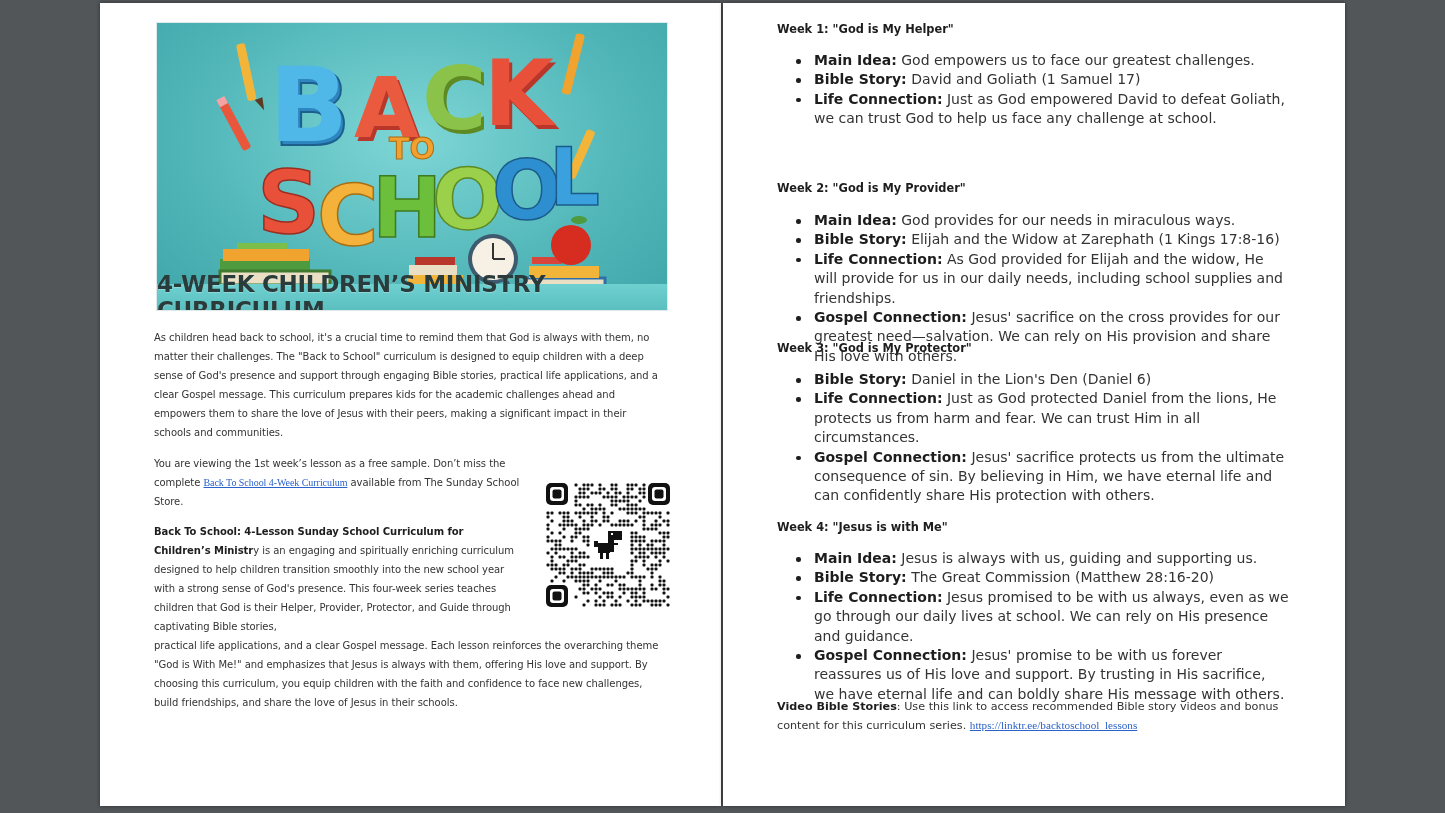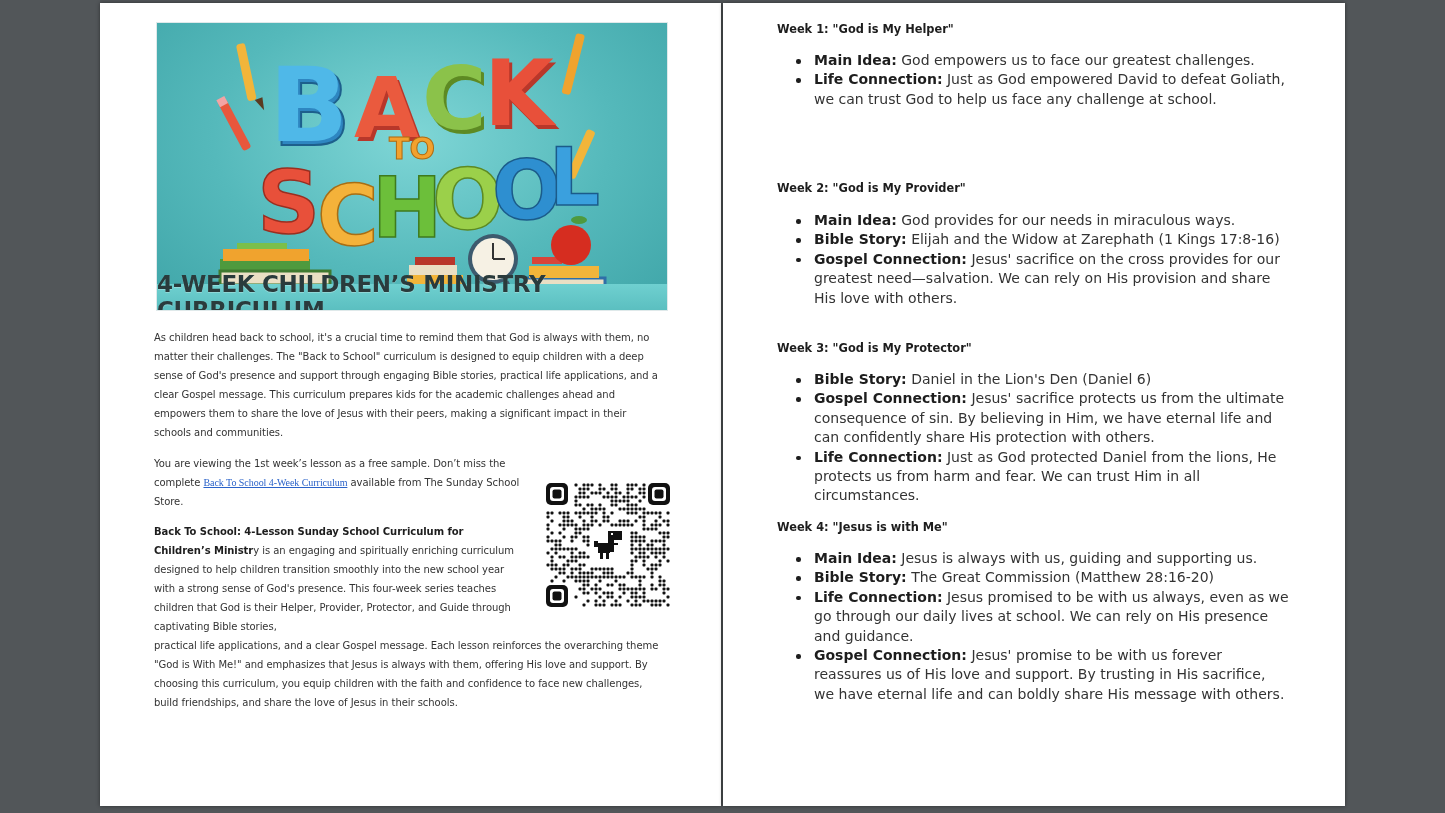--- a/index.html
+++ b/index.html
@@ -579,39 +579,42 @@
     </div>
 
     <p class="txt desc"><span class="wrap-short"><b>Back To School: 4-Lesson Sunday School Curriculum for Children’s Ministr</b><span>y is an engaging and spiritually enriching curriculum designed to help children transition smoothly into the new school year with a strong sense of God's presence. This four-week series teaches children that God is their Helper, Provider, Protector, and Guide through captivating Bible stories,</span></span><span>practical life applications, and a clear Gospel message. Each lesson reinforces the overarching theme "God is With Me!" and emphasizes that Jesus is always with them, offering His love and support. By choosing this curriculum, you equip children with the faith and confidence to face new challenges, build friendships, and share the love of Jesus in their schools.</span></p>
   </div>
 
   <div class="page page-right">
 
     <div class="week-title" style="top:19px">Week 1: "God is My Helper"</div>
     <ul class="points" style="top:48px">
       <li><b>Main Idea:</b><span> God empowers us to face our greatest challenges.</span></li>
+      <li><b>Bible Story:</b><span> David and Goliath (1 Samuel 17)</span></li>
       <li><b>Life Connection:</b><span> Just as God empowered David to defeat Goliath, we can trust God to help us face any challenge at school.</span></li>
     </ul>
 
     <div class="week-title" style="top:178px">Week 2: "God is My Provider"</div>
     <ul class="points" style="top:208px">
       <li><b>Main Idea:</b><span> God provides for our needs in miraculous ways.</span></li>
       <li><b>Bible Story:</b><span> Elijah and the Widow at Zarephath (1 Kings 17:8-16)</span></li>
+      <li><b>Life Connection:</b><span> As God provided for Elijah and the widow, He will provide for us in our daily needs, including school supplies and friendships.</span></li>
       <li><b>Gospel Connection:</b><span> Jesus' sacrifice on the cross provides for our greatest need—salvation. We can rely on His provision and share His love with others.</span></li>
     </ul>
 
     <div class="week-title" style="top:338px">Week 3: "God is My Protector"</div>
     <ul class="points" style="top:367px">
       <li><b>Bible Story:</b><span> Daniel in the Lion's Den (Daniel 6)</span></li>
+      <li><b>Life Connection:</b><span> Just as God protected Daniel from the lions, He protects us from harm and fear. We can trust Him in all circumstances.</span></li>
       <li><b>Gospel Connection:</b><span> Jesus' sacrifice protects us from the ultimate consequence of sin. By believing in Him, we have eternal life and can confidently share His protection with others.</span></li>
-      <li><b>Life Connection:</b><span> Just as God protected Daniel from the lions, He protects us from harm and fear. We can trust Him in all circumstances.</span></li>
     </ul>
 
     <div class="week-title" style="top:517px">Week 4: "Jesus is with Me"</div>
     <ul class="points" style="top:546px">
       <li><b>Main Idea:</b><span> Jesus is always with us, guiding and supporting us.</span></li>
       <li><b>Bible Story:</b><span> The Great Commission (Matthew 28:16-20)</span></li>
       <li><b>Life Connection:</b><span> Jesus promised to be with us always, even as we go through our daily lives at school. We can rely on His presence and guidance.</span></li>
       <li><b>Gospel Connection:</b><span> Jesus' promise to be with us forever reassures us of His love and support. By trusting in His sacrifice, we have eternal life and can boldly share His message with others.</span></li>
     </ul>
 
+    <p class="video"><b>Video Bible Stories</b><span>: Use this link to access recommended Bible story videos and bonus content for this curriculum series. </span><a class="link" href="#">https://linktr.ee/backtoschool_lessons</a></p>
   </div>
 </div>
 
 </body></html>

